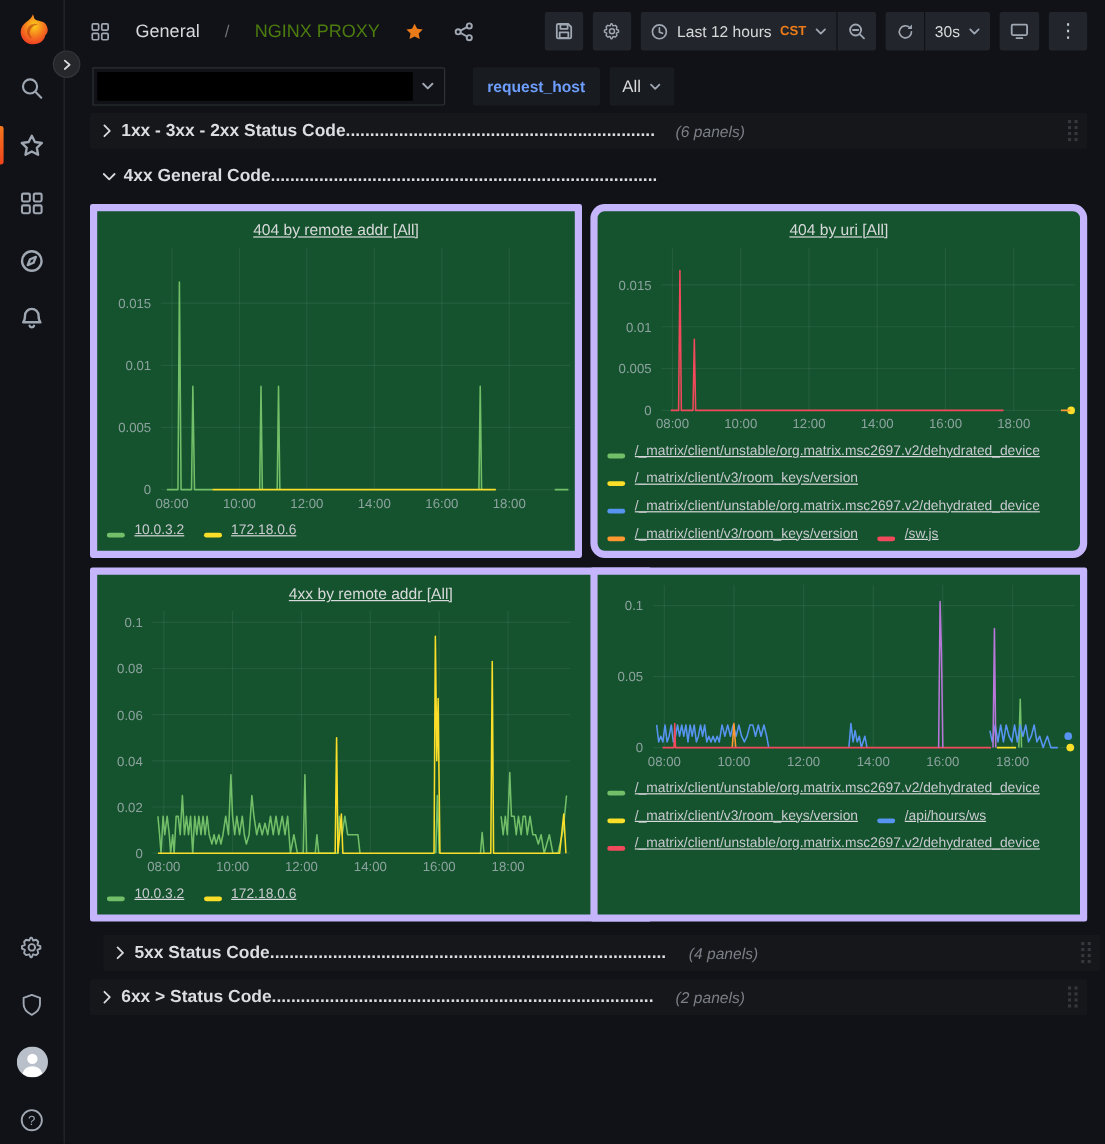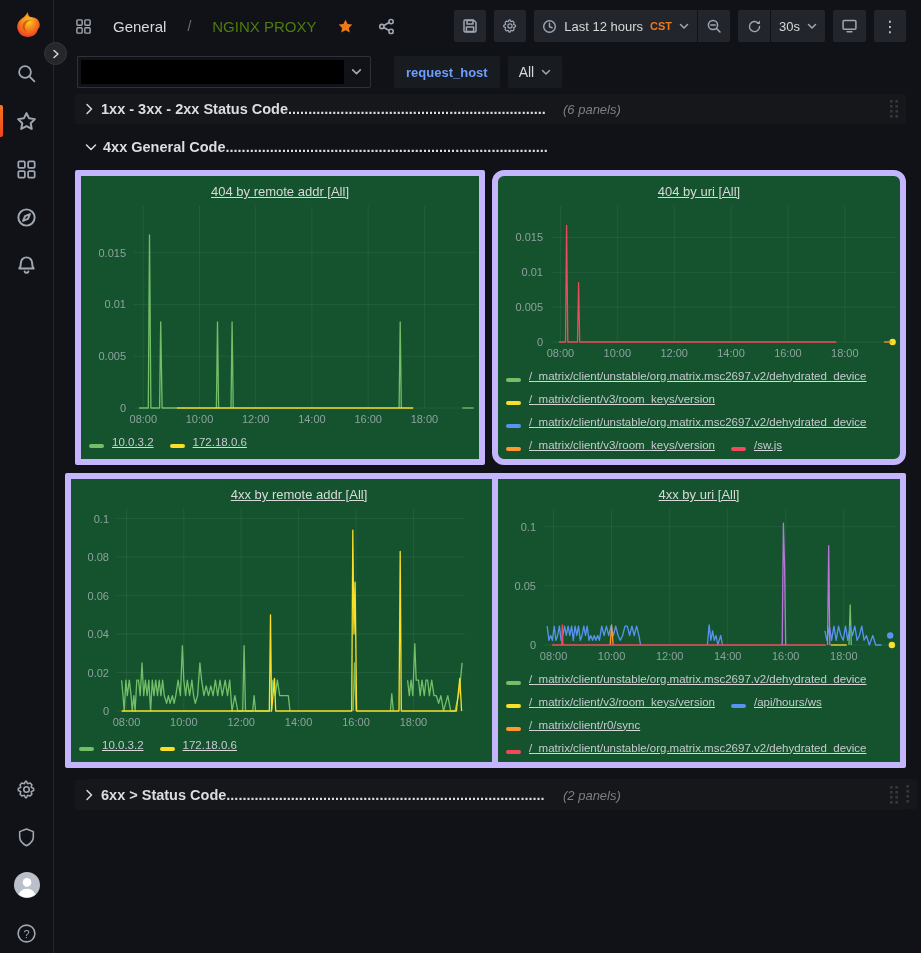--- a/index.html
+++ b/index.html
@@ -391,21 +391,21 @@
             <span class="legend-label">/_matrix/client/v3/room_keys/version</span>
           </span>
           <span class="legend-item">
             <span class="swatch" style="background: rgb(242, 73, 92);"></span>
             <span class="legend-label">/sw.js</span>
           </span>
         </div>
       </div>
   </div>
 
-  <div class="panel" style="left:11px; top:473px; width:468px; height:295px;">
+  <div class="panel" style="left:21px; top:473px; width:468px; height:295px;">
     <div class="panel-title">4xx by remote addr [All]</div>
     <svg class="chart-svg" width="392" height="222">
         <line x1="38" y1="202.0" x2="386" y2="202.0" stroke="rgba(204,204,220,0.09)" stroke-width="1"></line>
         <text x="30" y="206.0" text-anchor="end" fill="rgba(204,204,220,0.65)" font-size="11">0</text>
         <line x1="38" y1="163.5" x2="386" y2="163.5" stroke="rgba(204,204,220,0.09)" stroke-width="1"></line>
         <text x="30" y="167.5" text-anchor="end" fill="rgba(204,204,220,0.65)" font-size="11">0.02</text>
         <line x1="38" y1="125.0" x2="386" y2="125.0" stroke="rgba(204,204,220,0.09)" stroke-width="1"></line>
         <text x="30" y="129.0" text-anchor="end" fill="rgba(204,204,220,0.65)" font-size="11">0.04</text>
         <line x1="38" y1="86.6" x2="386" y2="86.6" stroke="rgba(204,204,220,0.09)" stroke-width="1"></line>
         <text x="30" y="90.6" text-anchor="end" fill="rgba(204,204,220,0.65)" font-size="11">0.06</text>
@@ -439,21 +439,20 @@
           </span>
           <span class="legend-item">
             <span class="swatch" style="background: rgb(250, 222, 42);"></span>
             <span class="legend-label">172.18.0.6</span>
           </span>
         </div>
       </div>
   </div>
 
   <div class="panel" style="left:438px; top:473px; width:414px; height:295px;">
-    <div class="panel-title">4xx by uri [All]</div>
     <svg class="chart-svg" width="396" height="156">
         <line x1="38" y1="136.0" x2="390" y2="136.0" stroke="rgba(204,204,220,0.09)" stroke-width="1"></line>
         <text x="30" y="140.0" text-anchor="end" fill="rgba(204,204,220,0.65)" font-size="11">0</text>
         <line x1="38" y1="76.9" x2="390" y2="76.9" stroke="rgba(204,204,220,0.09)" stroke-width="1"></line>
         <text x="30" y="80.9" text-anchor="end" fill="rgba(204,204,220,0.65)" font-size="11">0.05</text>
         <line x1="38" y1="17.7" x2="390" y2="17.7" stroke="rgba(204,204,220,0.09)" stroke-width="1"></line>
         <text x="30" y="21.7" text-anchor="end" fill="rgba(204,204,220,0.65)" font-size="11">0.1</text>
         <line x1="47.6" y1="0" x2="47.6" y2="136" stroke="rgba(204,204,220,0.09)" stroke-width="1"></line>
         <text x="47.6" y="151" text-anchor="middle" fill="rgba(204,204,220,0.65)" font-size="11">08:00</text>
         <line x1="105.6" y1="0" x2="105.6" y2="136" stroke="rgba(204,204,220,0.09)" stroke-width="1"></line>
@@ -490,26 +489,20 @@
             <span class="swatch" style="background: rgb(250, 222, 42);"></span>
             <span class="legend-label">/_matrix/client/v3/room_keys/version</span>
           </span>
           <span class="legend-item">
             <span class="swatch" style="background: rgb(87, 148, 242);"></span>
             <span class="legend-label">/api/hours/ws</span>
           </span>
         </div>
         <div class="legend-row">
           <span class="legend-item">
-            <span class="swatch" style="background: rgb(255, 152, 48);"></span>
-            <span class="legend-label">/_matrix/client/r0/sync</span>
-          </span>
-        </div>
-        <div class="legend-row">
-          <span class="legend-item">
             <span class="swatch" style="background: rgb(242, 73, 92);"></span>
             <span class="legend-label">/_matrix/client/unstable/org.matrix.msc2697.v2/dehydrated_device</span>
           </span>
         </div>
       </div>
   </div>
 
   <div class="row-header collapsed" style="left:32px; top:779px;">
     <svg class="row-chevron icon-stroke" viewBox="0 0 16 16" style="stroke:#d8d9da">
       <polyline points="6,3.5 10.5,8 6,12.5"></polyline>
@@ -526,21 +519,21 @@
       <rect x="2" y="7" width="2.6" height="2.6"></rect>
           <rect x="7.4" y="7" width="2.6" height="2.6"></rect>
       <rect x="2" y="12" width="2.6" height="2.6"></rect>
           <rect x="7.4" y="12" width="2.6" height="2.6"></rect>
       <rect x="2" y="17" width="2.6" height="2.6"></rect>
           <rect x="7.4" y="17" width="2.6" height="2.6"></rect>
         </g>
     </svg>
   </div>
 
-  <div class="row-header collapsed" style="left:21px; top:780px;">
+  <div class="row-header collapsed" style="left:21px; top:816px;">
     <svg class="row-chevron icon-stroke" viewBox="0 0 16 16" style="stroke:#d8d9da">
       <polyline points="6,3.5 10.5,8 6,12.5"></polyline>
     </svg>
     <span class="row-titlewrap">
       <span class="row-title">6xx &gt; Status Code</span>
       <span class="row-dots"> ........................................................................................................................</span>
     </span>
     <span class="row-count">(2 panels)</span>
     <svg class="row-handle" width="12" height="22" viewBox="0 0 12 22">
       <g fill="#4a4d53">

